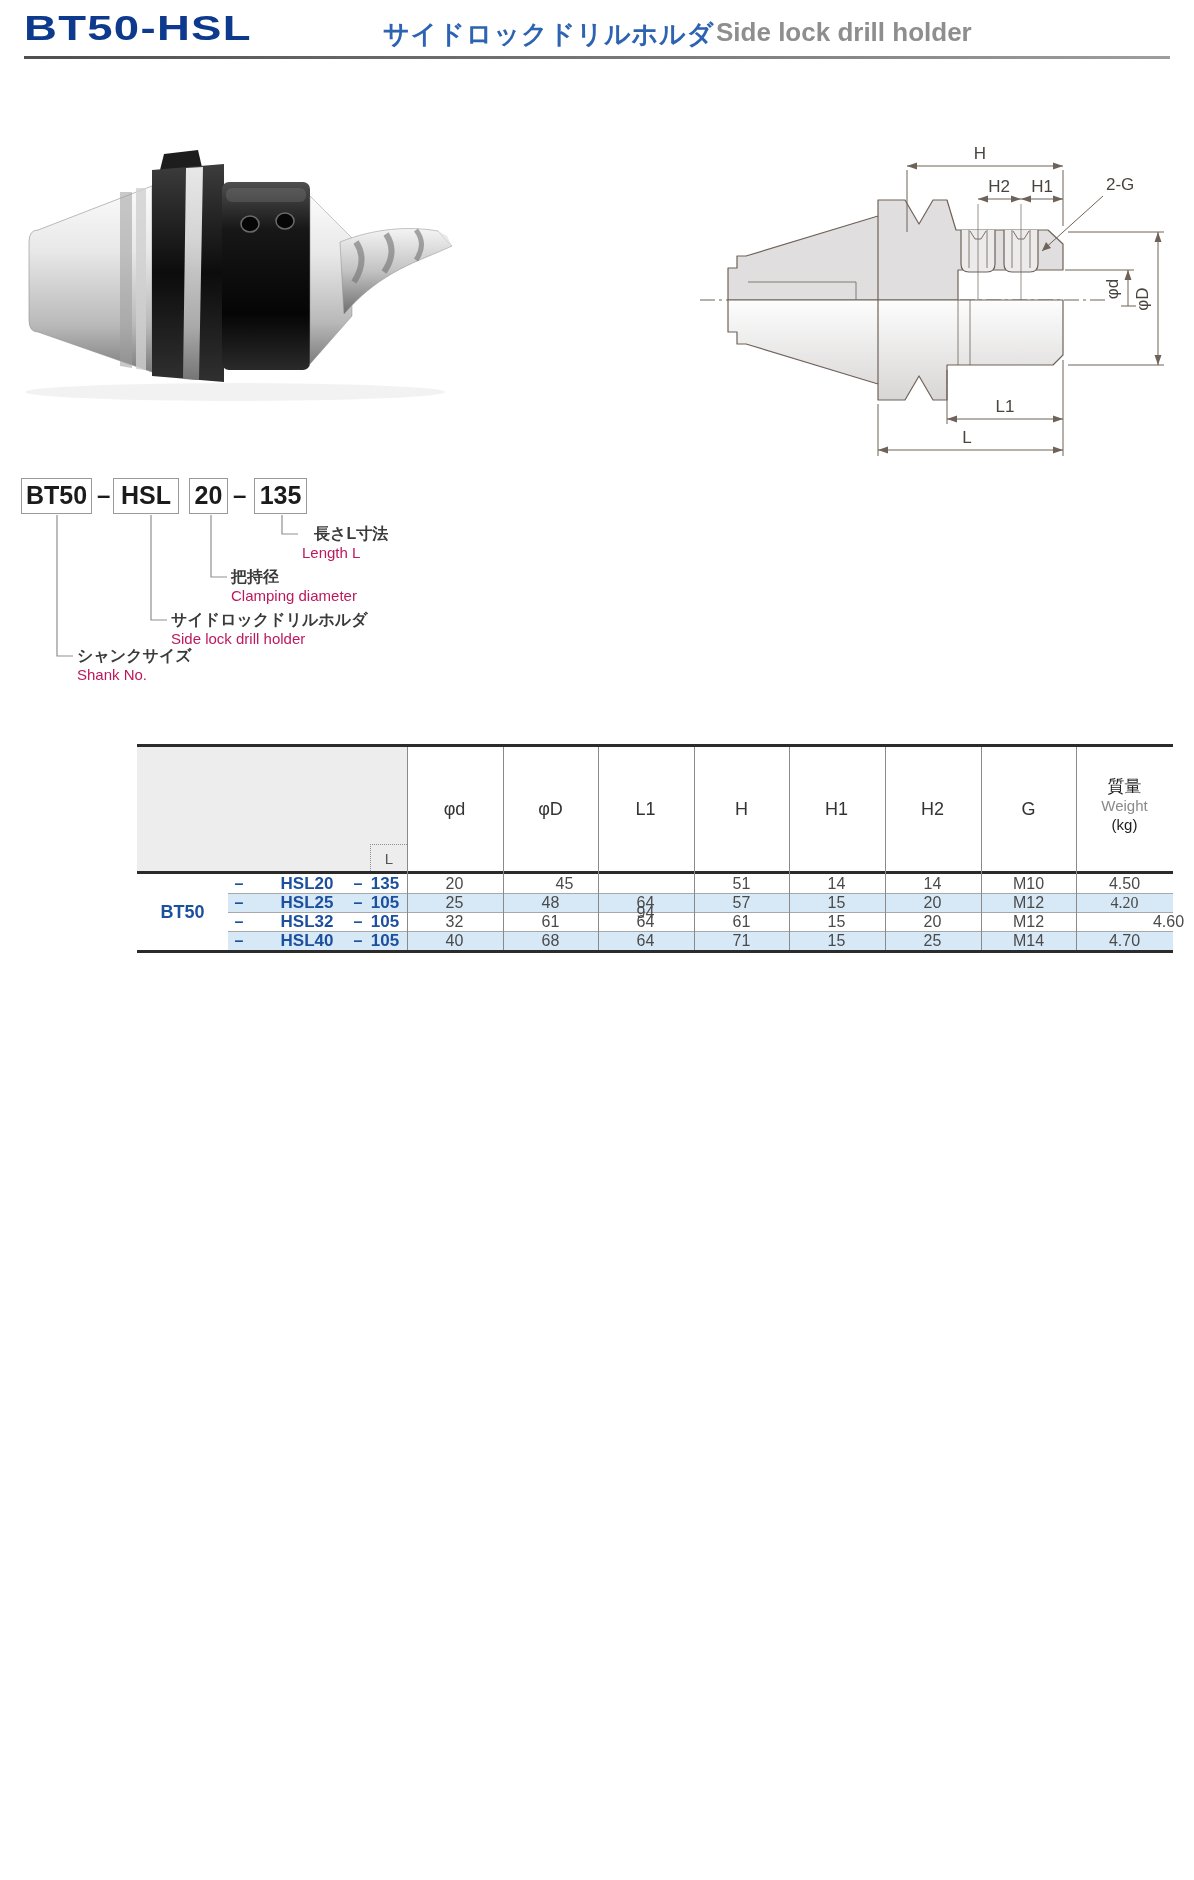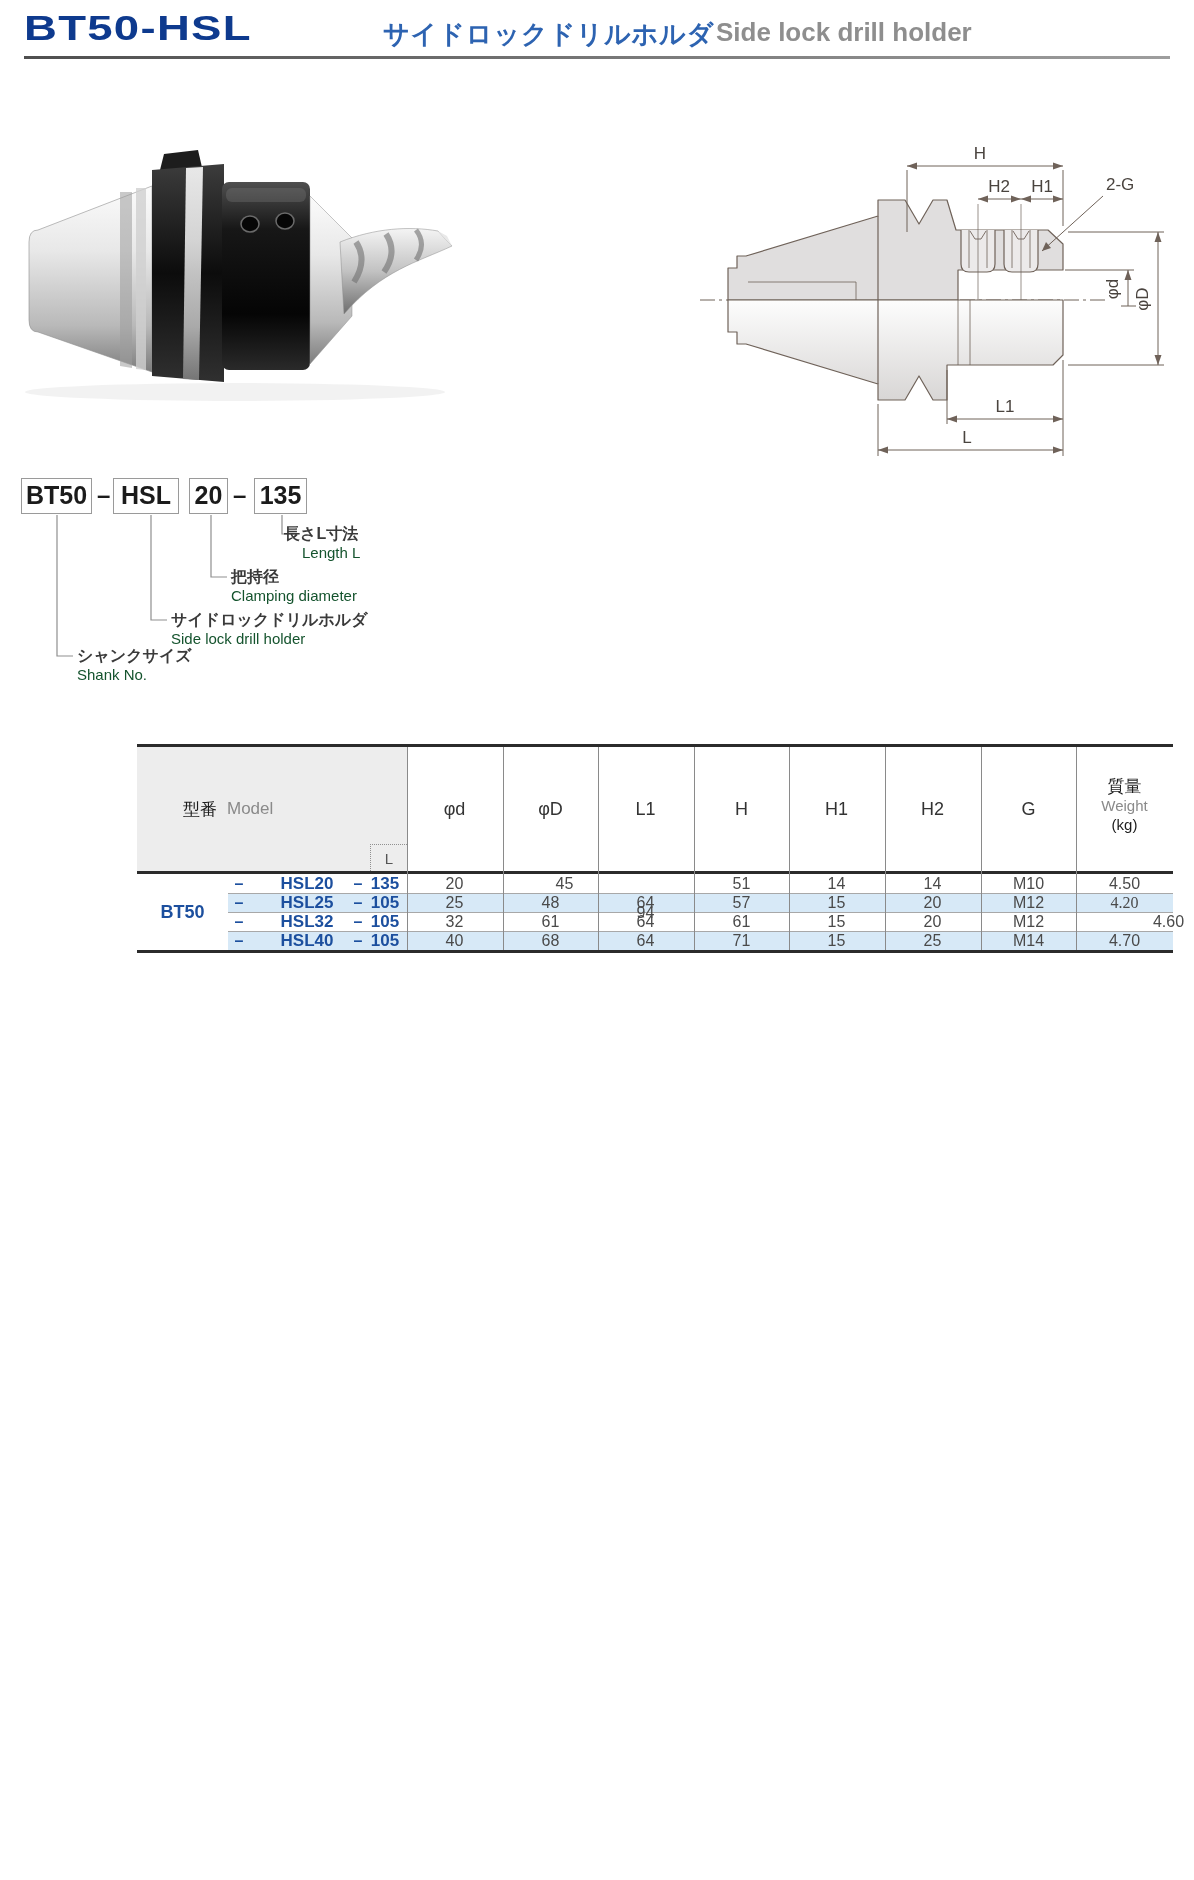--- a/index.html
+++ b/index.html
@@ -14,21 +14,21 @@
   .title-en { position:absolute; left:716px; top:17px; font-size:26px; font-weight:bold;
               color:#8e8e8e; white-space:nowrap; }
   .header-rule { position:absolute; left:24px; top:56px; width:1146px; height:3px;
                  background:linear-gradient(to right,#4f4f4f,#9e9e9e); }
 
   
   .pn-box { position:absolute; top:478px; height:36px; border:1px solid #9a9a9a; background:#fff;
             color:#1b1b1b; font-size:25px; font-weight:bold; text-align:center; line-height:33px; }
   .pn-dash { position:absolute; top:481px; font-size:24px; font-weight:bold; color:#1b1b1b; }
   .callout-ja { position:absolute; font-size:16px; font-weight:bold; color:#3a3a3a; white-space:nowrap; }
-  .callout-en { position:absolute; font-size:15px; color:#14532d; white-space:nowrap; }
+  .callout-en { position:absolute; font-size:15px; color:#be185d; white-space:nowrap; }
 
   
   .spec-table { position:absolute; left:137px; top:744px; width:1036px; height:209px; font-size:16px; }
   .tb-dark { position:absolute; left:0; width:1036px; height:3px; background:#2b2b2b; }
   .th-model-bg { position:absolute; left:0; top:3px; width:270px; height:124px; background:#ededed; }
   .vline { position:absolute; top:3px; height:203px; width:1px; background:#8a8a8a; }
   .stripe { position:absolute; left:91px; width:945px; height:19px; background:#d7e9f7; }
   .rline  { position:absolute; left:91px; width:945px; height:1px; background:#a8a8a8; }
   .cellc { position:absolute; height:19px; line-height:19px; text-align:center; color:#4a4a4a; }
   .blue  { color:#1c4f9e; font-weight:bold; }
@@ -187,21 +187,21 @@
   <div class="pn-box" style="left:254px;width:53px;">135</div>
 
   <svg style="position:absolute;left:0;top:470px;" width="480" height="220" viewBox="0 470 480 220">
     <g stroke="#8f8f8f" stroke-width="1.2" fill="none">
       <path d="M 282,515 L 282,534 L 298,534"></path>
       <path d="M 211,515 L 211,577 L 227,577"></path>
       <path d="M 151,515 L 151,620 L 167,620"></path>
       <path d="M 57,515 L 57,656 L 73,656"></path>
     </g>
   </svg>
-  <div class="callout-ja" style="left:284px;top:524px;text-align:right;">長さL寸法</div>
+  <div class="callout-ja" style="left:314px;top:524px;text-align:right;">長さL寸法</div>
   <div class="callout-en" style="left:302px;top:544px;">Length L</div>
   <div class="callout-ja" style="left:231px;top:567px;">把持径</div>
   <div class="callout-en" style="left:231px;top:587px;">Clamping diameter</div>
   <div class="callout-ja" style="left:171px;top:610px;">サイドロックドリルホルダ</div>
   <div class="callout-en" style="left:171px;top:630px;">Side lock drill holder</div>
   <div class="callout-ja" style="left:77px;top:646px;">シャンクサイズ</div>
   <div class="callout-en" style="left:77px;top:666px;">Shank No.</div>
 
   <div class="spec-table">
     <div class="th-model-bg"></div>
@@ -219,24 +219,20 @@
 
     <div class="vline" style="left:270px;"></div>
     <div class="vline" style="left:366px;"></div>
     <div class="vline" style="left:461px;"></div>
     <div class="vline" style="left:557px;"></div>
     <div class="vline" style="left:652px;"></div>
     <div class="vline" style="left:748px;"></div>
     <div class="vline" style="left:844px;"></div>
     <div class="vline" style="left:939px;"></div>
 
-    <div style="position:absolute;left:46px;top:3px;height:124px;display:flex;align-items:center;gap:10px;">
-      <span style="font-size:17px;color:#1c1c1c;">型番</span>
-      <span style="font-size:17px;color:#8a8a8a;">Model</span>
-    </div>
     <div class="lbox">L</div>
     <div class="dimhead" style="left:270px;">φd</div>
     <div class="dimhead" style="left:366px;">φD</div>
     <div class="dimhead" style="left:461px;">L1</div>
     <div class="dimhead" style="left:557px;">H</div>
     <div class="dimhead" style="left:652px;">H1</div>
     <div class="dimhead" style="left:748px;">H2</div>
     <div class="dimhead" style="left:844px;">G</div>
     <div style="position:absolute;left:939px;top:33px;width:97px;text-align:center;line-height:19px;">
       <div style="font-size:17px;color:#1c1c1c;">質量</div>

